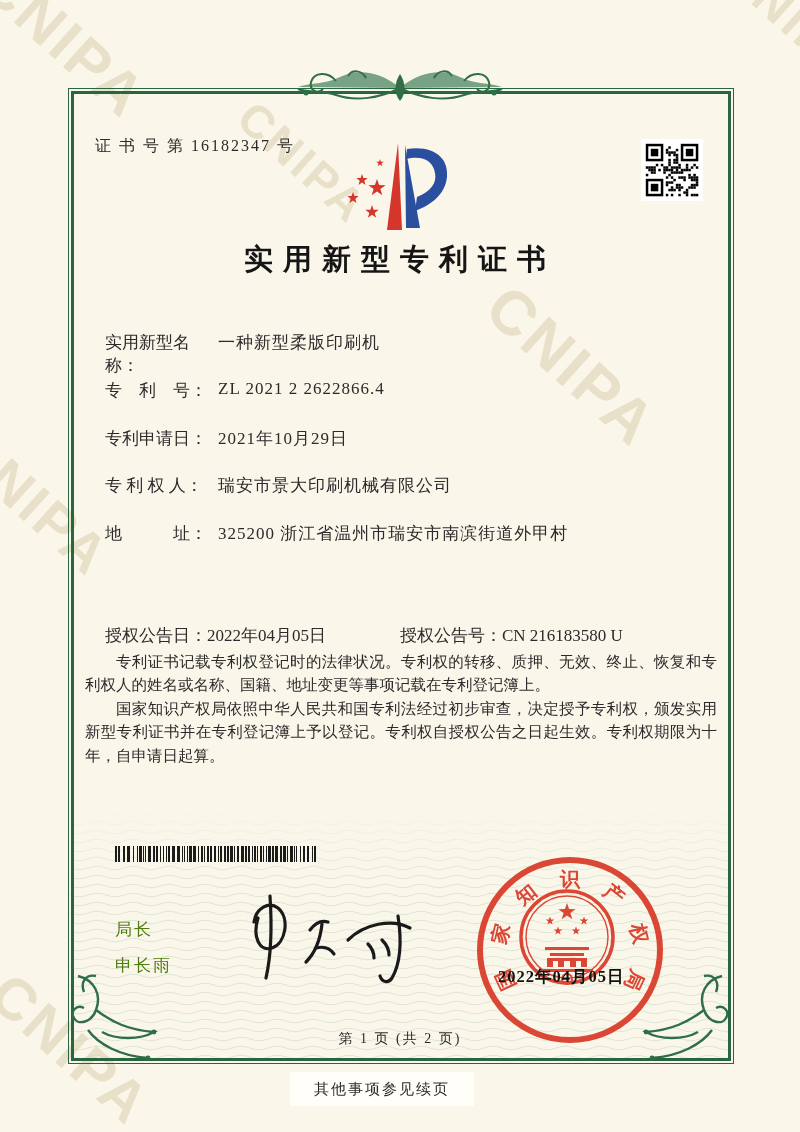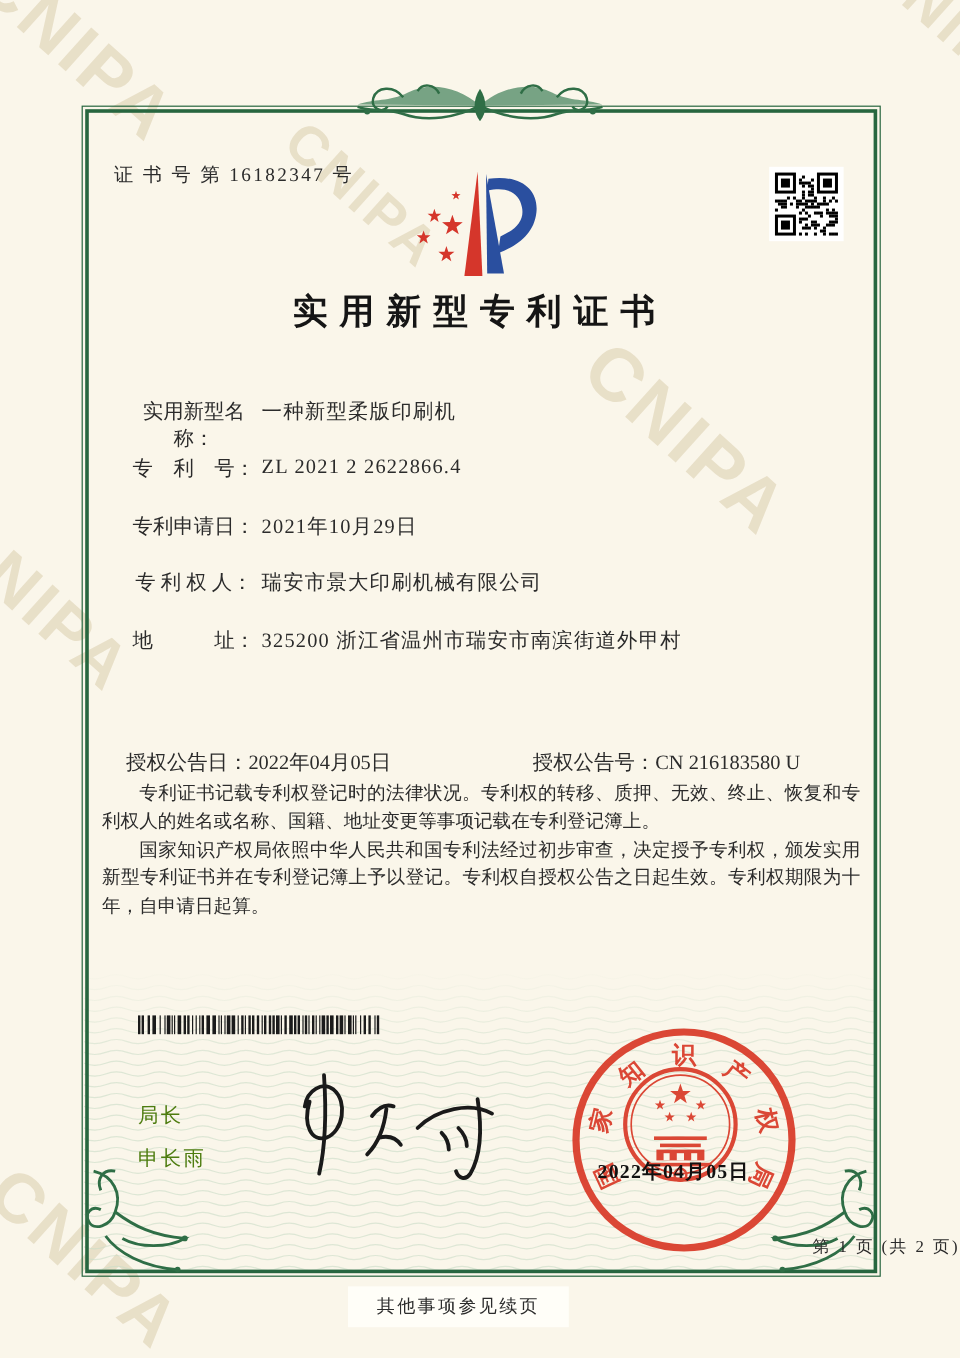--- a/index.html
+++ b/index.html
@@ -9,34 +9,34 @@
       color:rgba(193,171,122,0.30);transform:rotate(42deg);letter-spacing:3px;white-space:nowrap;z-index:0;}
   #waves,#wave-fade{position:absolute;left:70px;top:806px;z-index:1;}
   #wave-fade{width:660px;height:78px;background:linear-gradient(#faf6ea,rgba(250,246,234,0));}
   .frame{position:absolute;left:68px;top:88px;width:664px;height:974px;border:1px solid #27663f;z-index:2;}
   .frame-inner{position:absolute;inset:2px;border:3px solid #27663f;}
   .abs{position:absolute;z-index:3;color:#2b2b2b;}
   #cert-number{left:95px;top:136px;font-size:16px;letter-spacing:2px;}
   #title{left:0;top:240px;width:100%;text-align:center;font-size:29px;font-weight:bold;letter-spacing:10px;color:#151515;}
   #fields{left:105px;top:331px;width:560px;}
   .frow{height:47.8px;display:flex;font-size:17px;}
-  .flabel{width:113px;flex:none;text-align:center;}
+  .flabel{width:113px;flex:none;}
   .fvalue{letter-spacing:1px;}
   #grant-date{left:105px;top:624px;font-size:17px;text-align:center;}
-  #grant-no{left:400px;top:624px;font-size:17px;margin-left:44px;}
+  #grant-no{left:400px;top:624px;font-size:17px;}
   #paras{left:85px;top:650px;width:632px;font-size:15.5px;line-height:23.4px;text-align:justify;}
   #paras p{margin:0;text-indent:2em;}
   #barcode{position:absolute;left:115px;top:846px;z-index:3;}
   #signer{left:115px;top:912px;font-size:17px;line-height:36px;letter-spacing:2px;font-family:"Liberation Sans","DejaVu Sans",sans-serif;color:#4d7c0f;}
   #signature{position:absolute;left:235px;top:885px;z-index:6;}
   #logo{position:absolute;left:343px;top:133px;z-index:3;}
   #qr-box{position:absolute;left:641px;top:139px;width:62px;height:62px;background:#fff;z-index:3;}
   #seal{position:absolute;left:475px;top:855px;z-index:5;opacity:.93;}
   #seal-date{left:498px;top:966px;width:150px;font-size:16.5px;letter-spacing:1px;color:#111;z-index:6;font-weight:bold;}
-  #page-footer{left:0;top:1030px;width:100%;text-align:right;font-size:14px;letter-spacing:2px;}
+  #page-footer{left:0;top:1030px;width:100%;text-align:center;font-size:14px;letter-spacing:2px;}
   #cont-box{left:290px;top:1072px;width:184px;height:34px;background:#fffef8;text-align:center;
             line-height:34px;font-size:15px;letter-spacing:2px;z-index:3;}
   #ornament-top,#flourish-bl,#flourish-br{position:absolute;z-index:3;}
   #ornament-top{left:270px;top:62px;}
   #flourish-bl{left:70px;top:972px;}
   #flourish-br{left:610px;top:972px;}
 </style>
 </head>
 <body>
 

